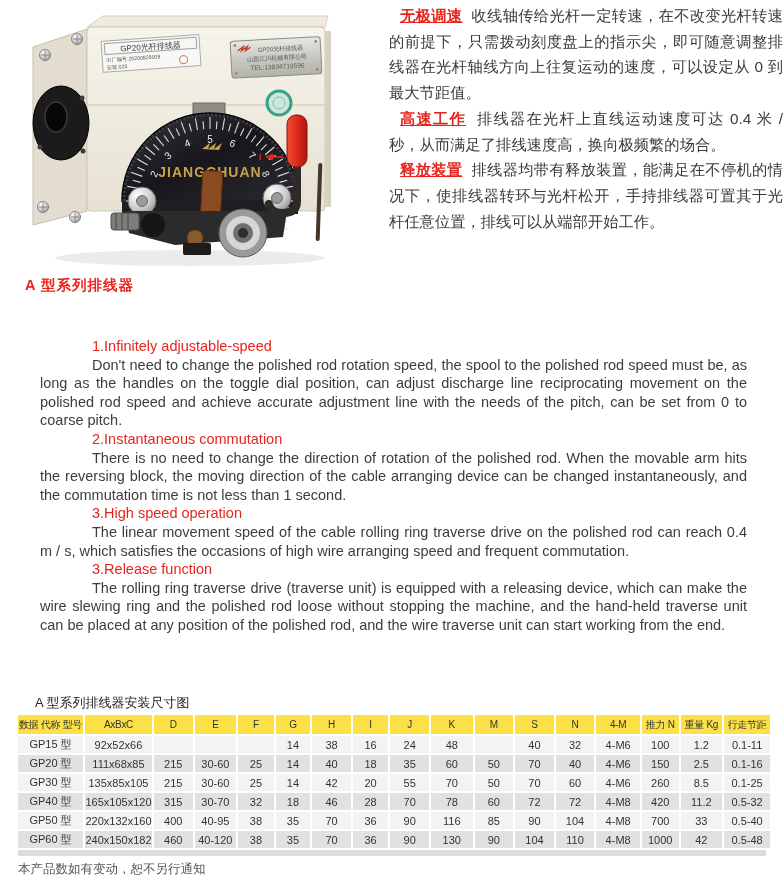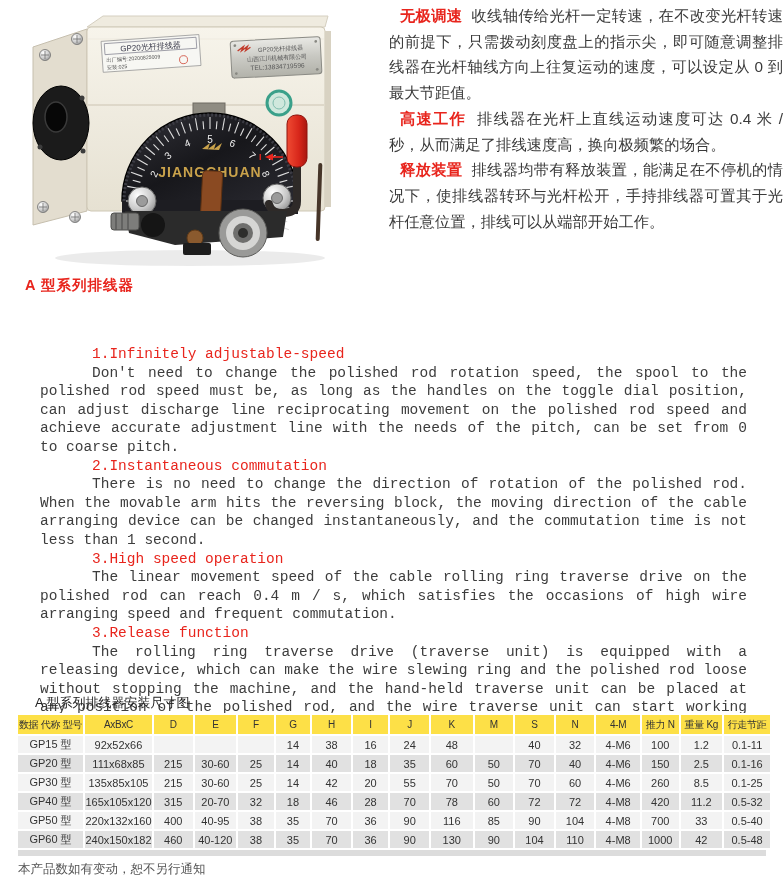--- a/index.html
+++ b/index.html
@@ -8,25 +8,25 @@
 
   
   .photo-wrap{position:absolute;left:25px;top:5px;width:310px;height:265px;}
   .photo-caption{position:absolute;left:25px;top:276px;width:310px;
                  color:#e8251d;font-weight:bold;font-size:14.5px;letter-spacing:1px;}
 
   
   .cn-features{position:absolute;left:389px;top:3px;width:394px;
                font-size:15.3px;line-height:25.7px;text-align:justify;color:#3a3a3a;}
   .cn-features p{margin:0;text-indent:11px;}
-  .cn-title{color:#e8251d;font-weight:bold;}
-
-  
-  .en-features{position:absolute;left:40px;top:345px;width:707px;
-               font-size:14.5px;line-height:18.6px;text-align:justify;color:#3d3d3d;font-family:Liberation Mono, monospace;}
+  .cn-title{color:#e8251d;font-weight:bold;text-decoration:underline;}
+
+  
+  .en-features{position:absolute;left:40px;top:337px;width:707px;
+               font-size:14.5px;line-height:18.6px;text-align:justify;color:#3d3d3d;}
   .en-features p{margin:0;}
   .en-head{color:#e8251d;text-indent:52px;}
   .en-para{text-indent:52px;}
 
   
   .table-title{position:absolute;left:35px;top:694px;font-size:13px;color:#222;}
   .dim-table{position:absolute;left:16px;top:713px;width:756px;table-layout:fixed;
              border-collapse:collapse;font-size:11px;color:#333;}
   .dim-table th,.dim-table td{border:2px solid #ffffff;text-align:center;padding:0;
              white-space:nowrap;overflow:hidden;font-weight:normal;}
@@ -369,21 +369,21 @@
           <td>60</td>
           <td>4-M6</td>
           <td>260</td>
           <td>8.5</td>
           <td>0.1-25</td>
         </tr>
         <tr>
           <td>GP40 型</td>
           <td>165x105x120</td>
           <td>315</td>
-          <td>20-70</td>
+          <td>30-70</td>
           <td>32</td>
           <td>18</td>
           <td>46</td>
           <td>28</td>
           <td>70</td>
           <td>78</td>
           <td>60</td>
           <td>72</td>
           <td>72</td>
           <td>4-M8</td>

